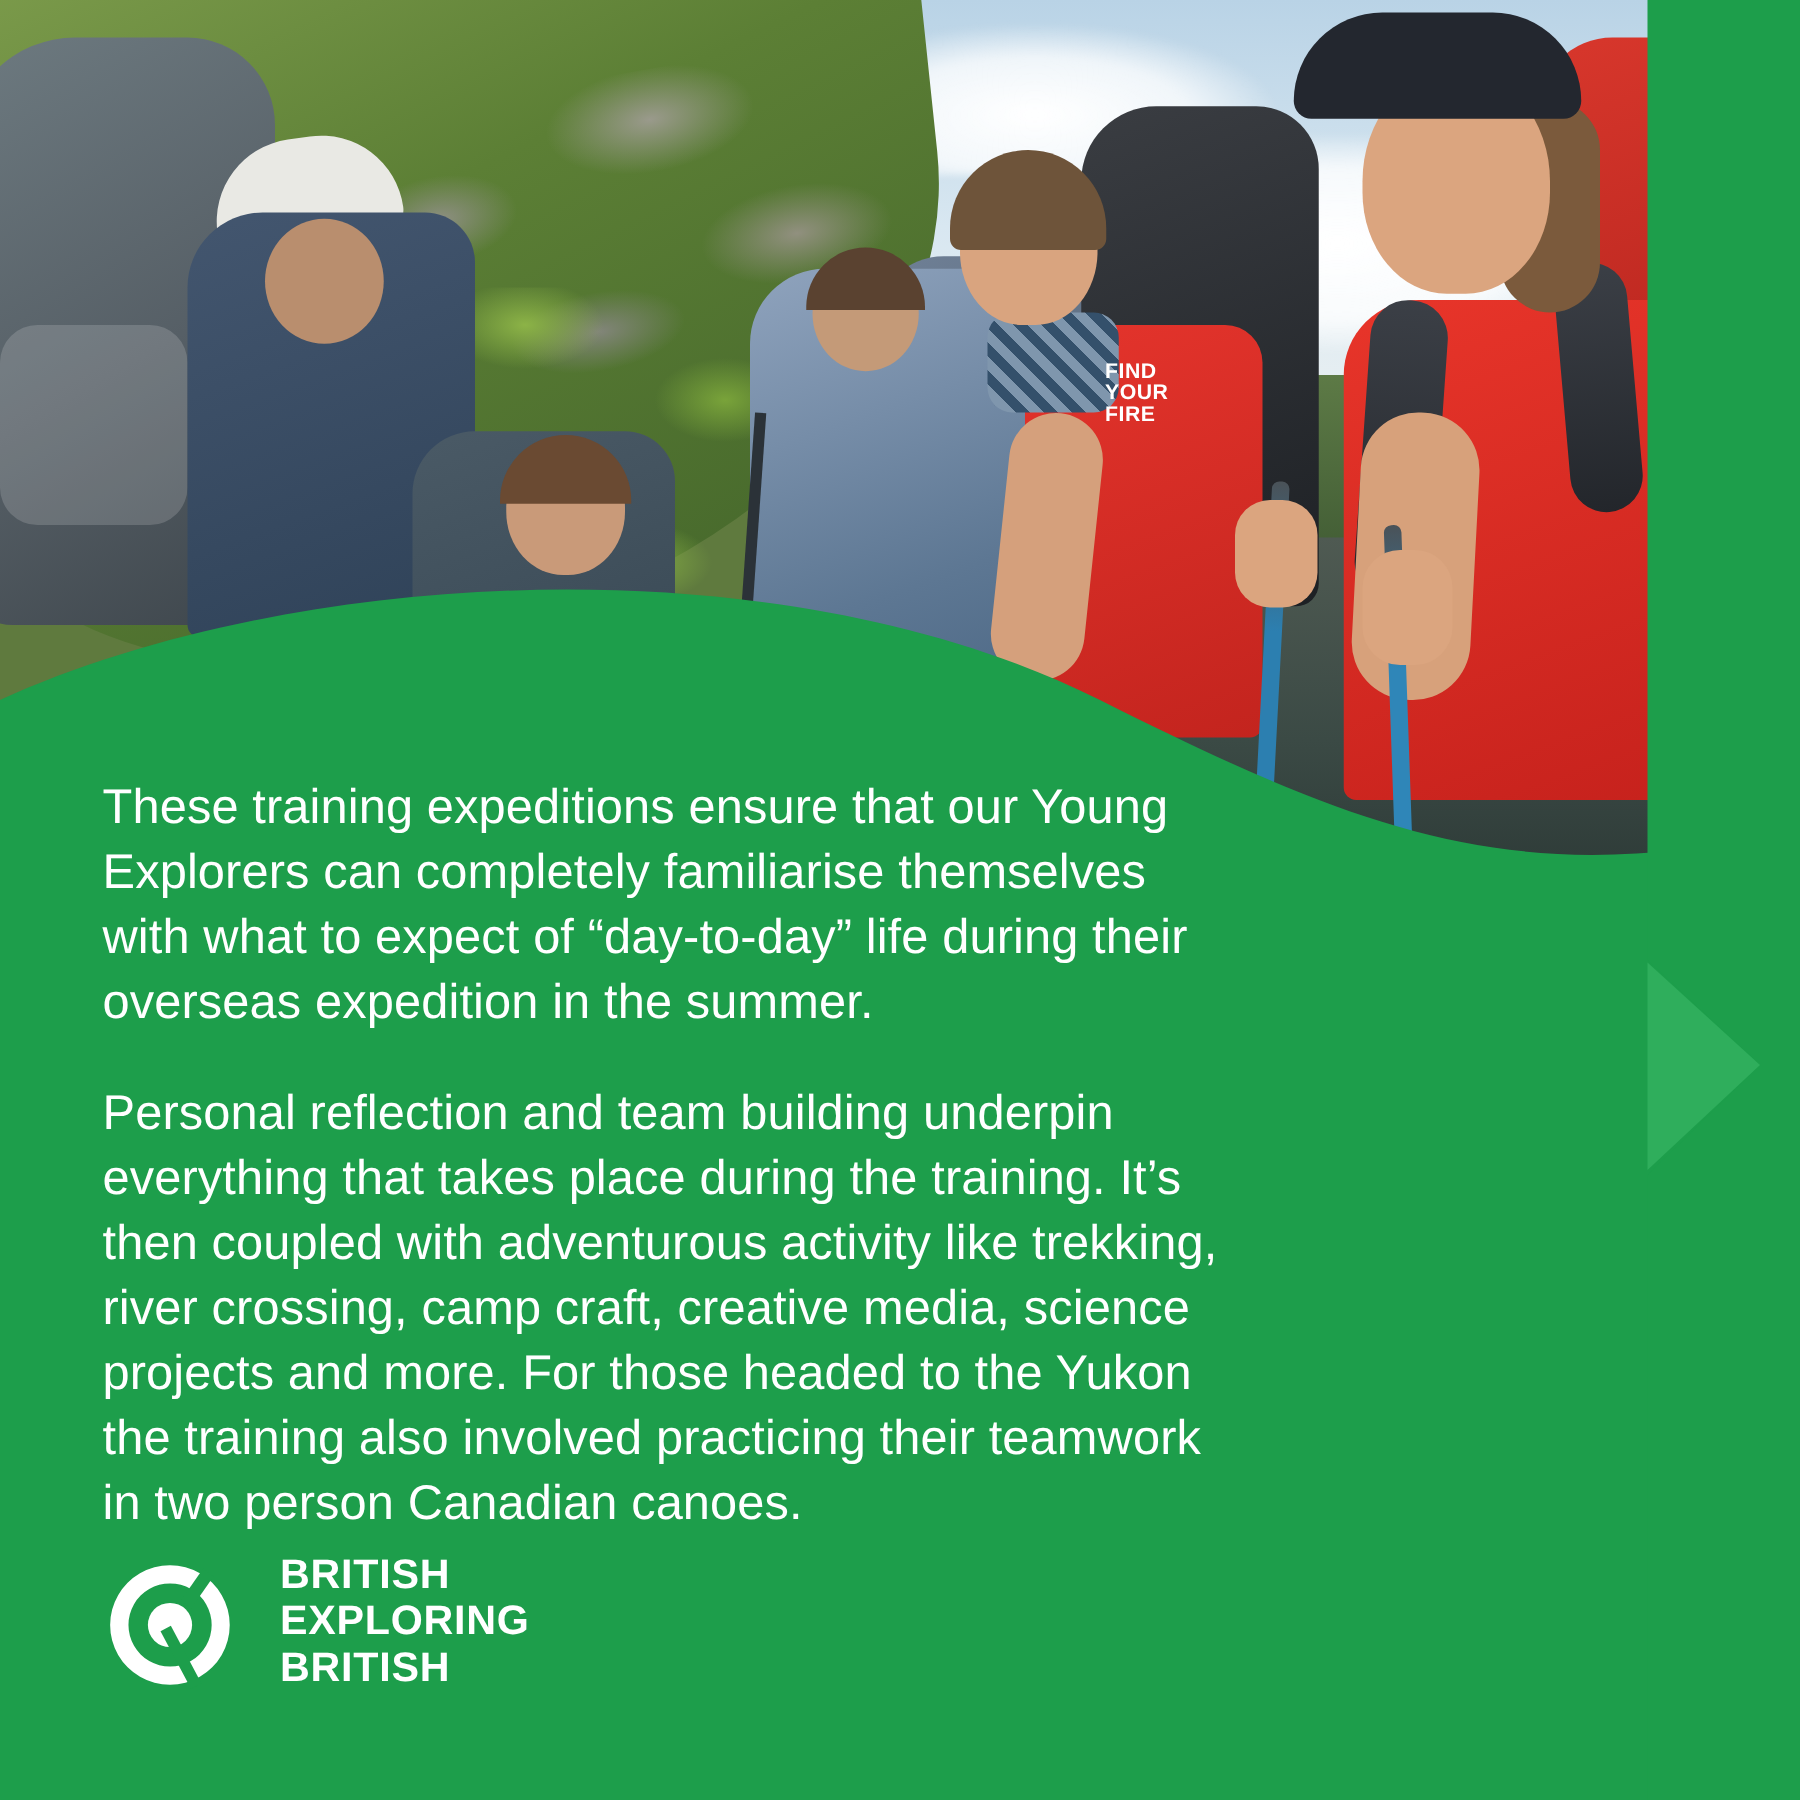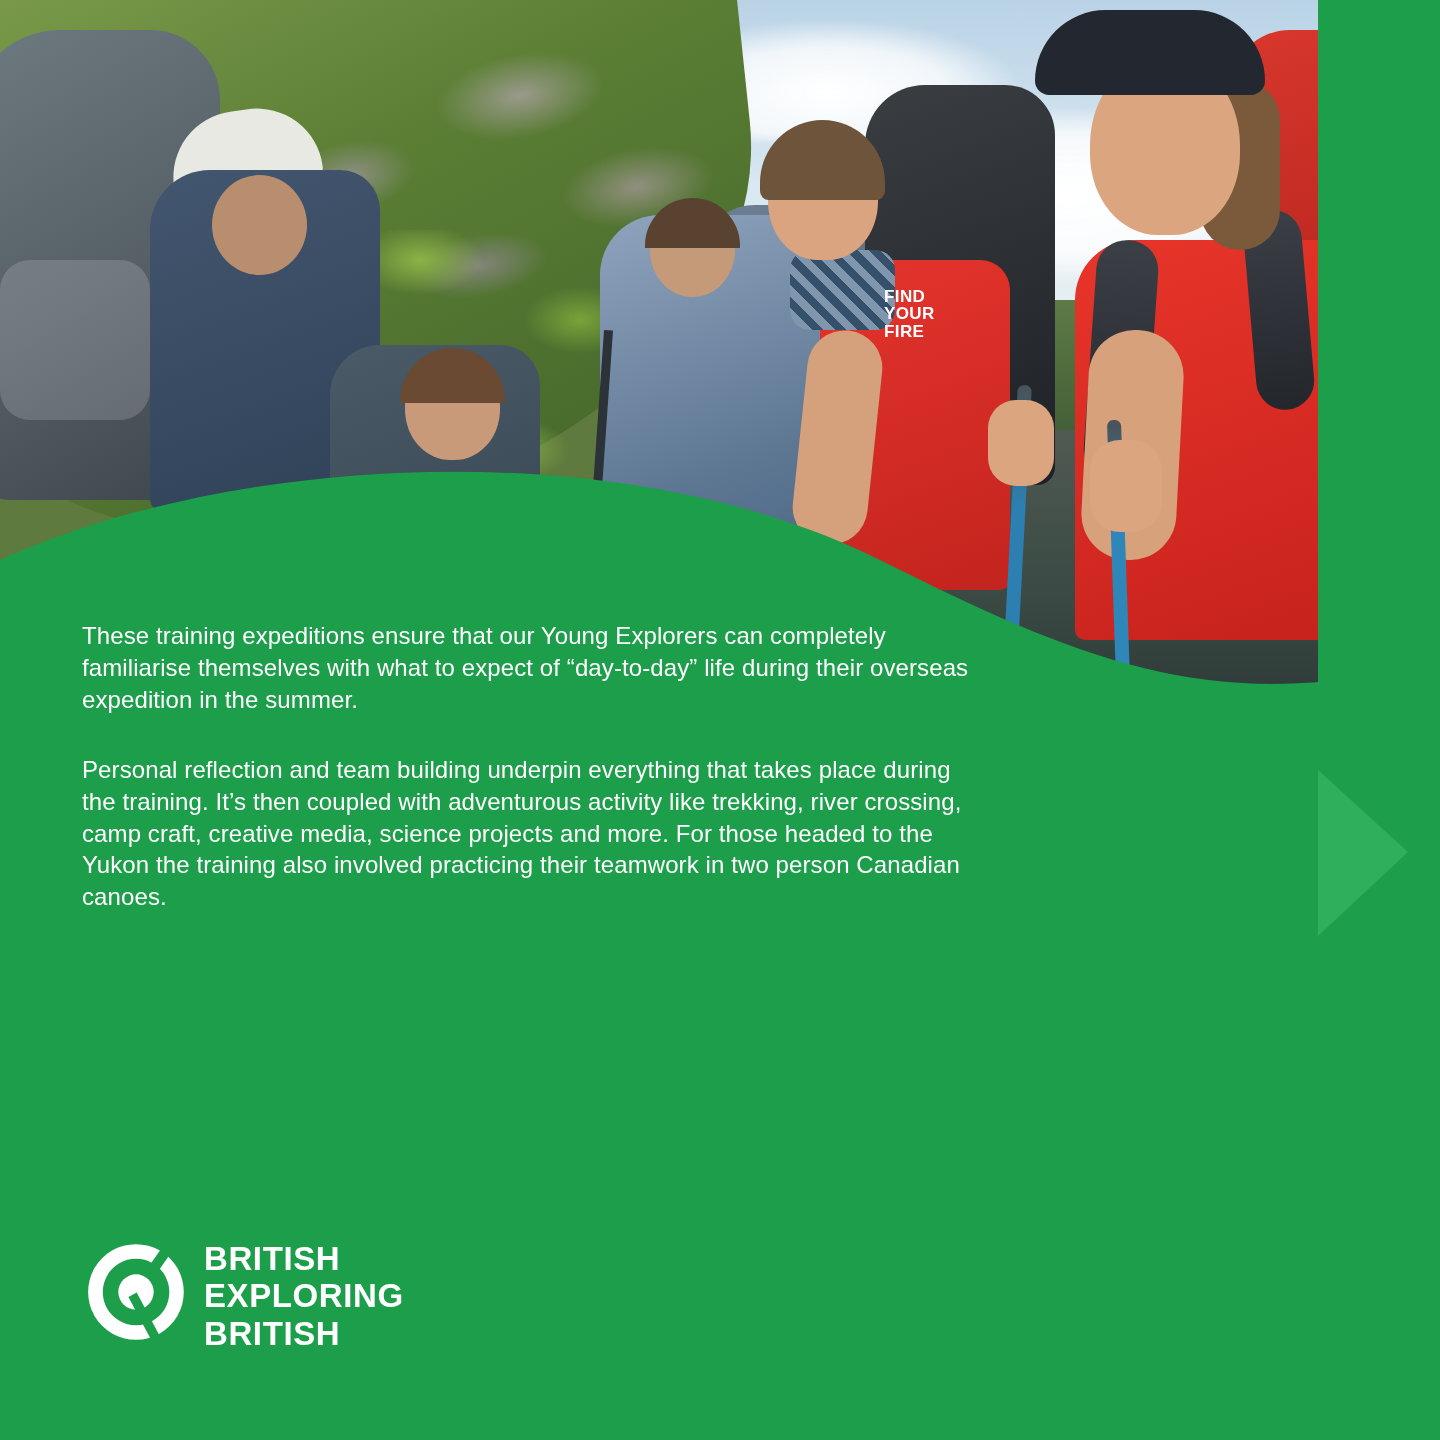--- a/index.html
+++ b/index.html
@@ -441,36 +441,36 @@
   
   .content {
     position: absolute;
     left: 82px;
     top: 620px;
     width: 900px;
     z-index: 5;
   }
   .para {
     color: #ffffff;
-    font-size: 24px;
+    font-size: 39px;
     line-height: 1.33;
     letter-spacing: .1px;
     margin: 0 0 38px 0;
     font-weight: 400;
   }
   .para:last-child { margin-bottom: 0; }
 
   
   .logo {
     position: absolute;
     left: 84px;
     top: 1240px;
     display: flex;
-    align-items: flex-start;
-    gap: 16px;
+    align-items: flex-end;
+    gap: 36px;
     z-index: 5;
   }
   .logo-mark {
     width: 104px;
     height: 104px;
     flex: 0 0 auto;
   }
   .logo-words {
     color: #ffffff;
     font-weight: 700;

